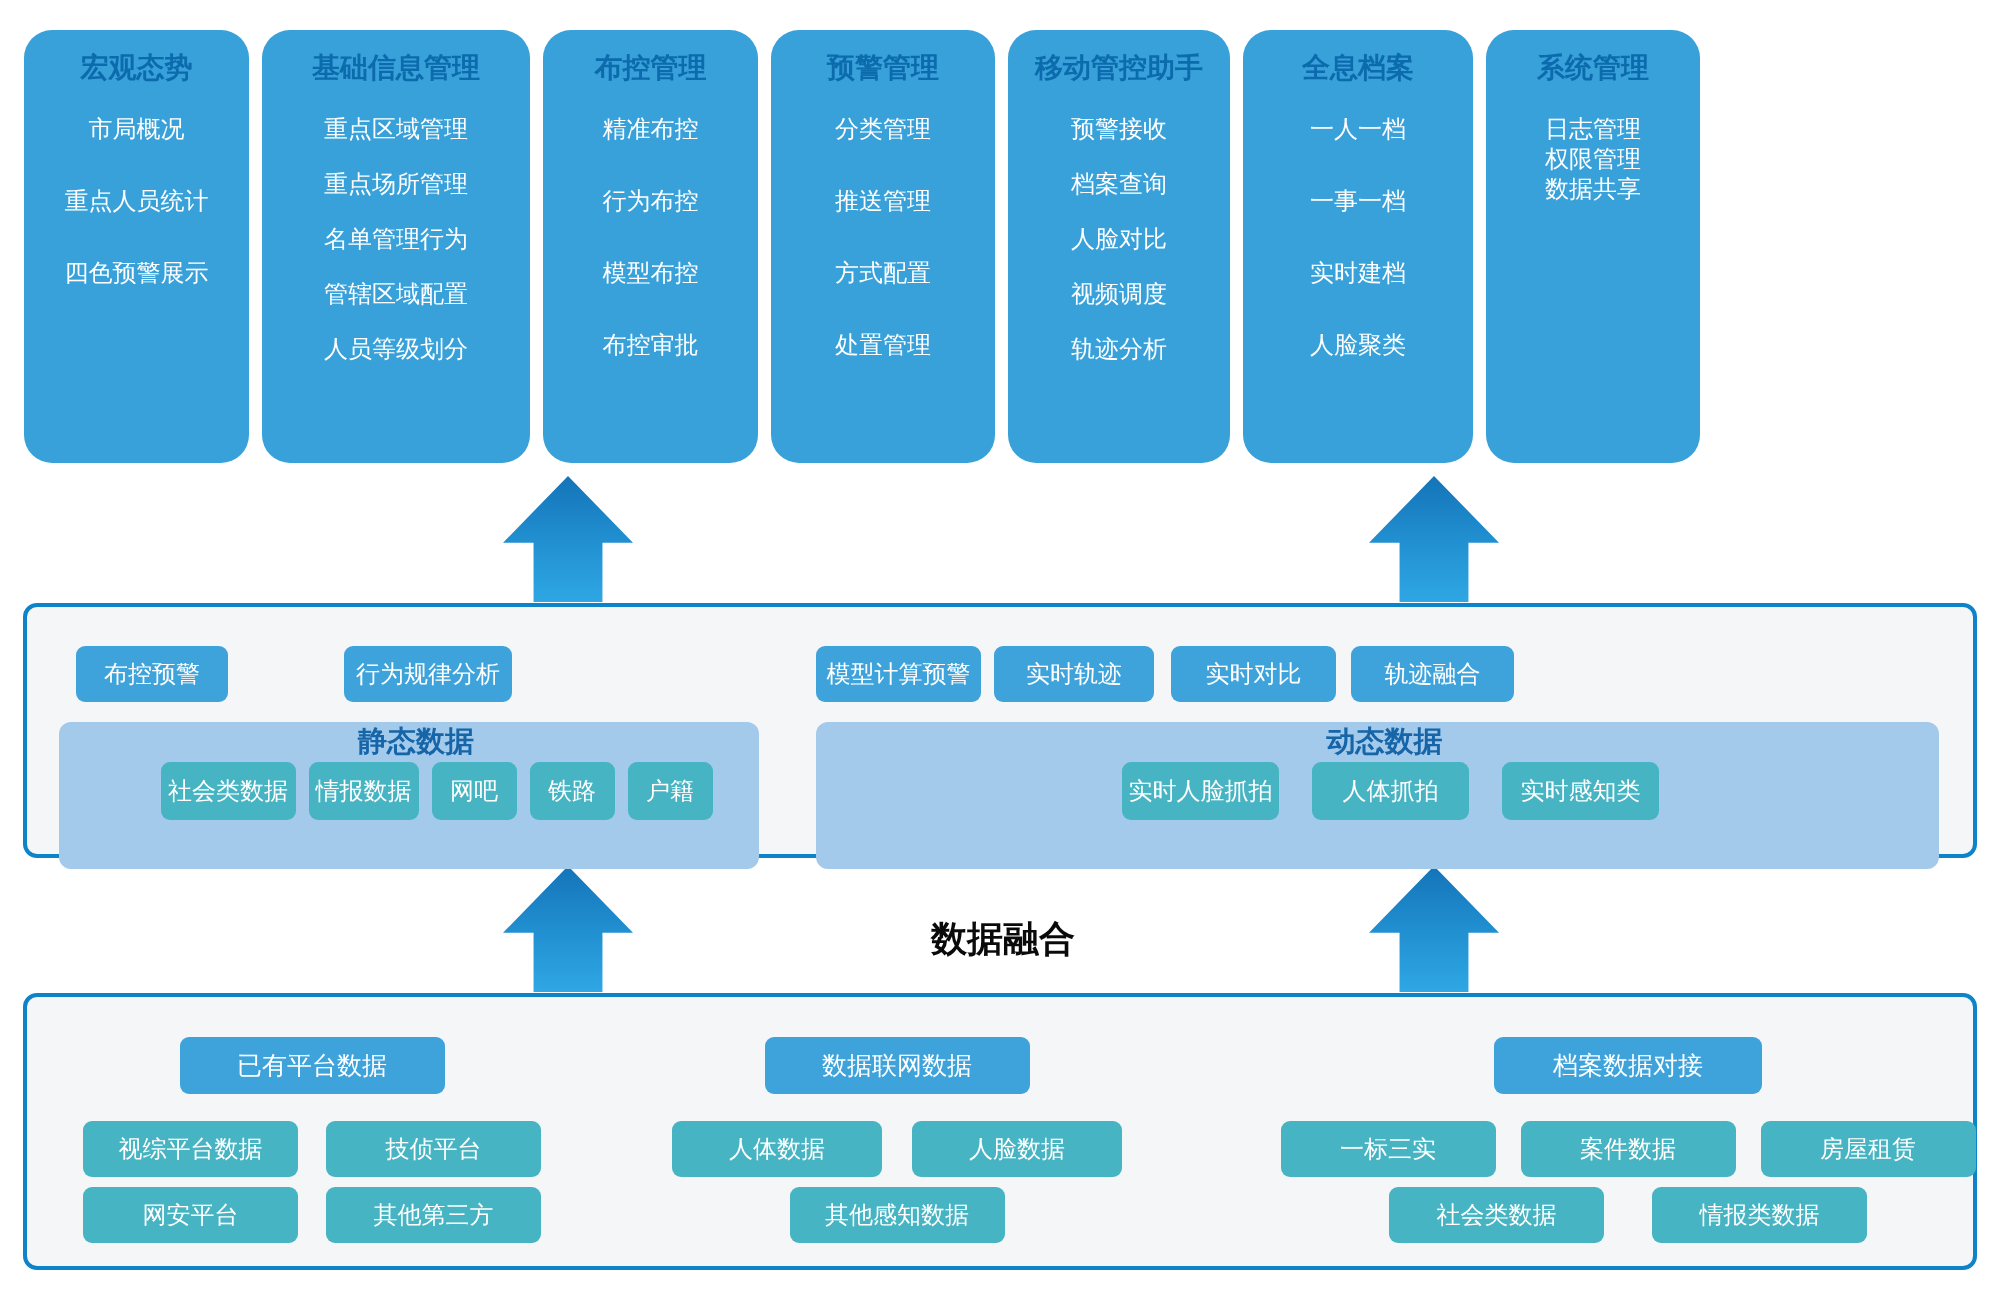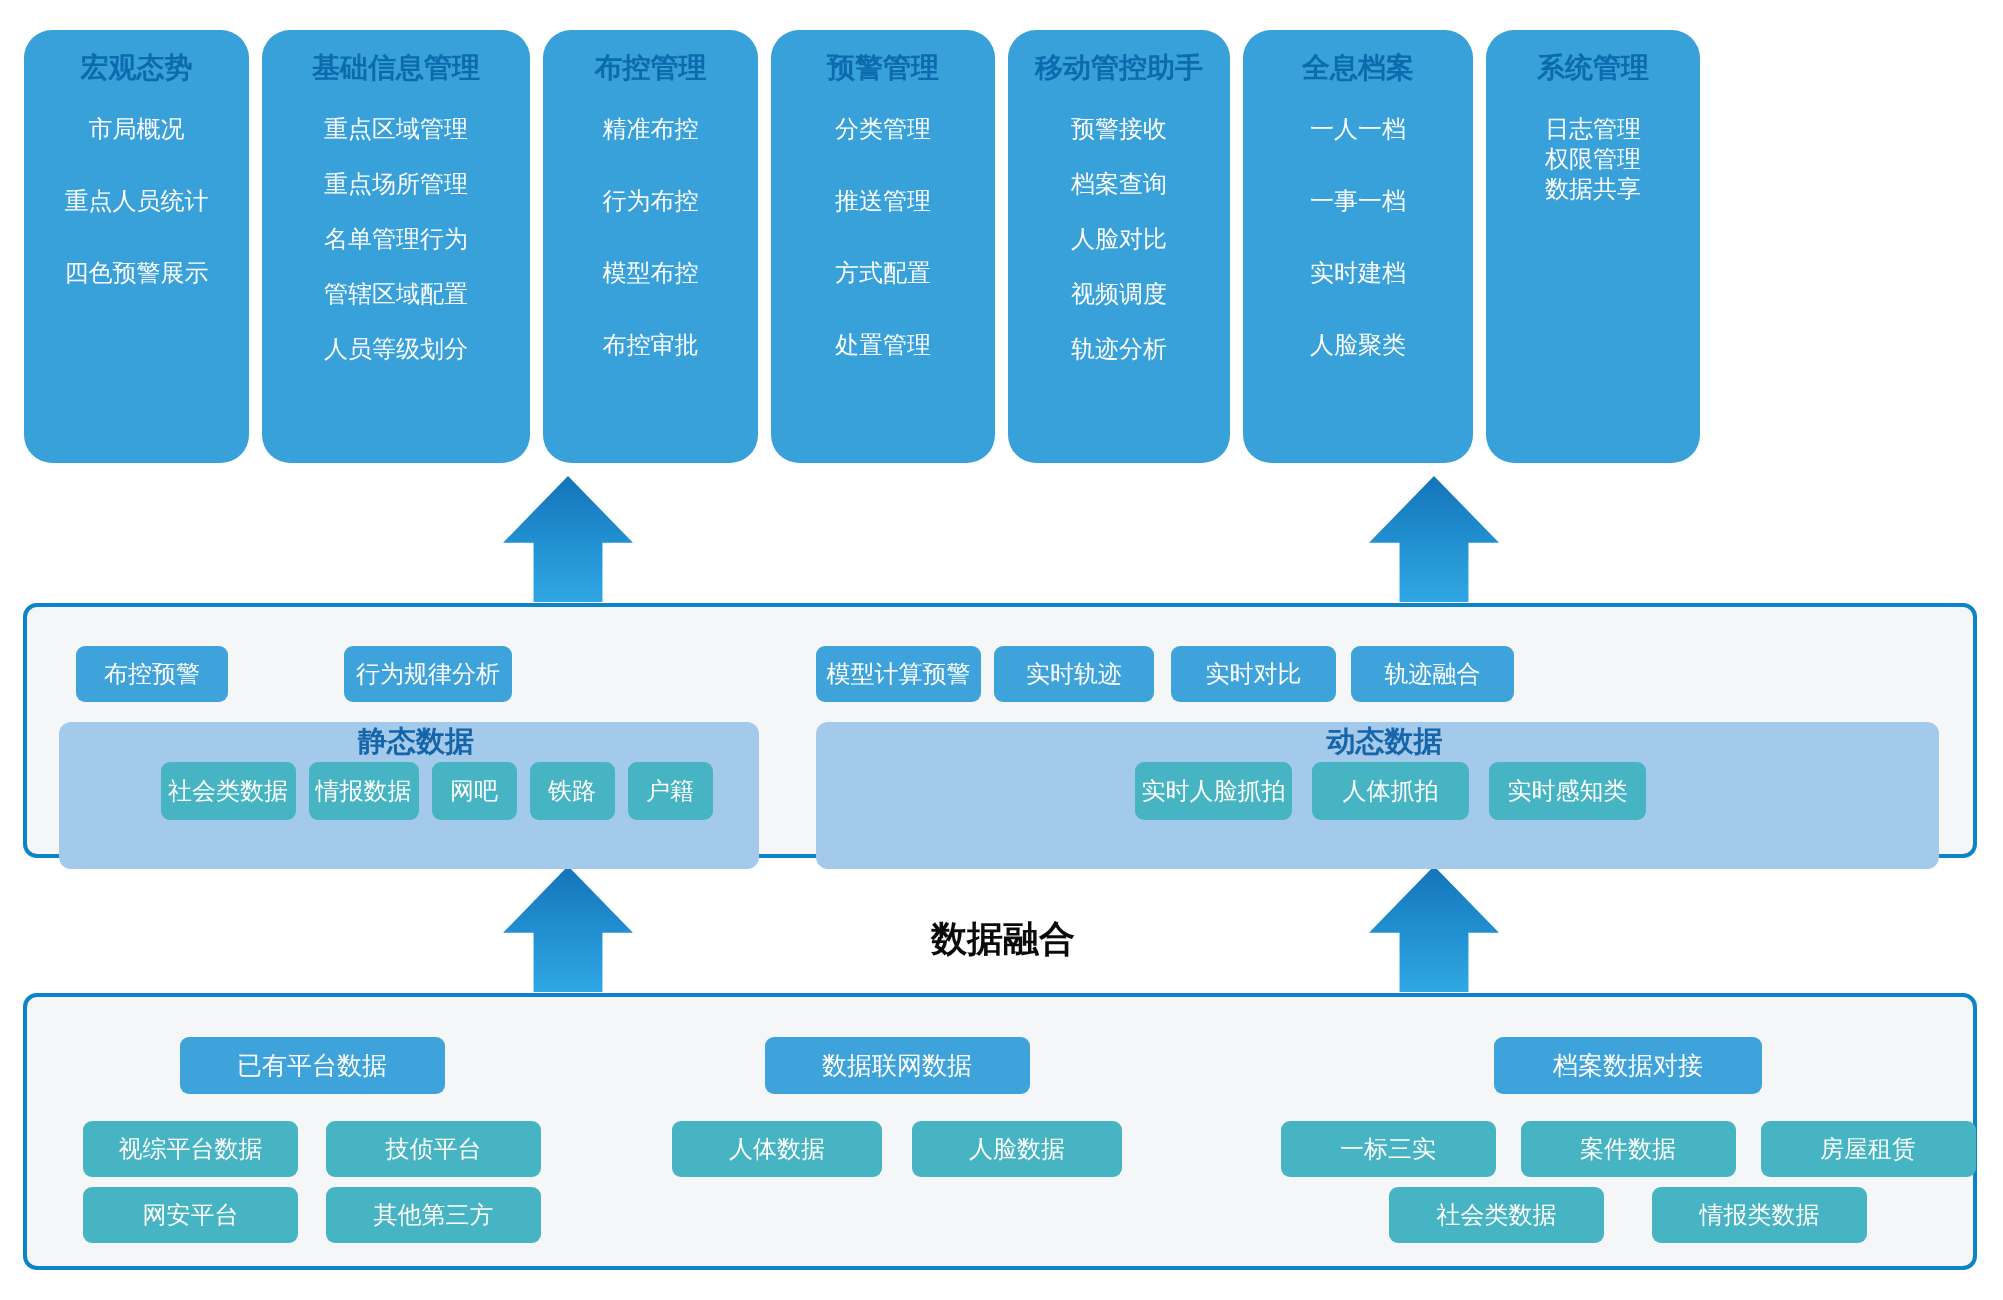--- a/index.html
+++ b/index.html
@@ -153,21 +153,21 @@
       <div class="chips" style="margin-left:55px; gap:13px;">
           <div class="chip" style="width: 135px;">社会类数据</div>
           <div class="chip" style="width: 110px;">情报数据</div>
           <div class="chip" style="width: 85px;">网吧</div>
           <div class="chip" style="width: 85px;">铁路</div>
           <div class="chip" style="width: 85px;">户籍</div>
         </div>
     </div>
     <div class="strip" style="left:789px; width:1123px;">
       <span class="slabel">动态数据</span>
-      <div class="chips" style="margin-left:26px; gap:20px;">
+      <div class="chips" style="margin-left:26px; gap:33px;">
           <div class="chip" style="width: 157px;">实时人脸抓拍</div>
           <div class="chip" style="width: 157px;">人体抓拍</div>
           <div class="chip" style="width: 157px;">实时感知类</div>
         </div>
     </div>
   <div class="bbtn" style="left: 49px; top: 39px; width: 152px;">布控预警</div>
       <div class="bbtn" style="left: 317px; top: 39px; width: 168px;">行为规律分析</div>
       <div class="bbtn" style="left: 789px; top: 39px; width: 165px;">模型计算预警</div>
       <div class="bbtn" style="left: 967px; top: 39px; width: 160px;">实时轨迹</div>
       <div class="bbtn" style="left: 1144px; top: 39px; width: 165px;">实时对比</div>
@@ -187,20 +187,23 @@
           <div class="chip" style="width: 215px;">网安平台</div>
           <div class="chip" style="width: 215px;">其他第三方</div>
         </div>
       </div>
       <div class="sgroup" style="left: 625px; width: 490px;">
         <div class="ghead" style="width: 265px;">数据联网数据</div>
         <div class="grow grow1" style="gap: 30px;">
           <div class="chip" style="width: 210px;">人体数据</div>
           <div class="chip" style="width: 210px;">人脸数据</div>
         </div>
+        <div class="grow grow2" style="gap: 30px;">
+          <div class="chip" style="width: 215px;">其他感知数据</div>
+        </div>
       </div>
       <div class="sgroup" style="left: 1245px; width: 712px;">
         <div class="ghead" style="width: 268px;">档案数据对接</div>
         <div class="grow grow1" style="gap: 25px;">
           <div class="chip" style="width: 215px;">一标三实</div>
           <div class="chip" style="width: 215px;">案件数据</div>
           <div class="chip" style="width: 215px;">房屋租赁</div>
         </div>
         <div class="grow grow2" style="gap: 48px;">
           <div class="chip" style="width: 215px;">社会类数据</div>

